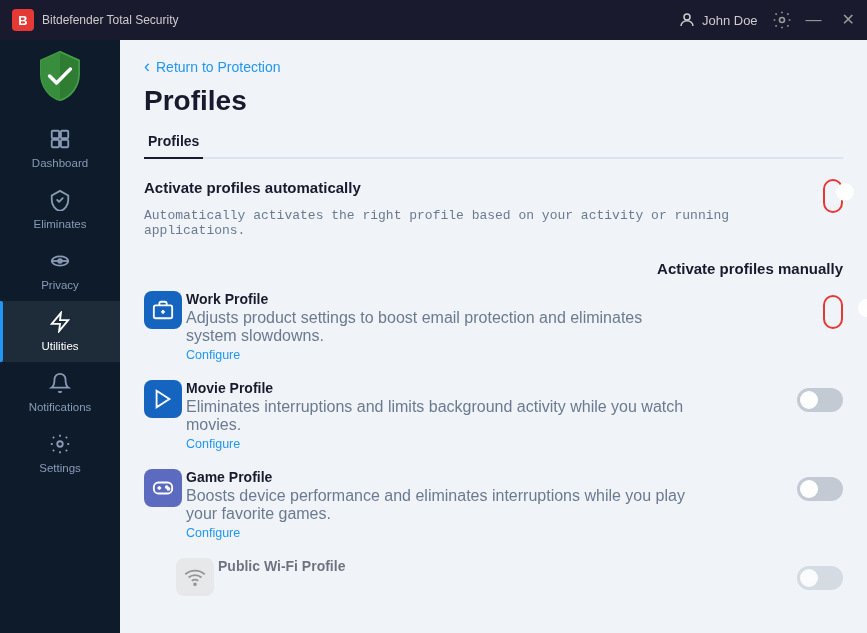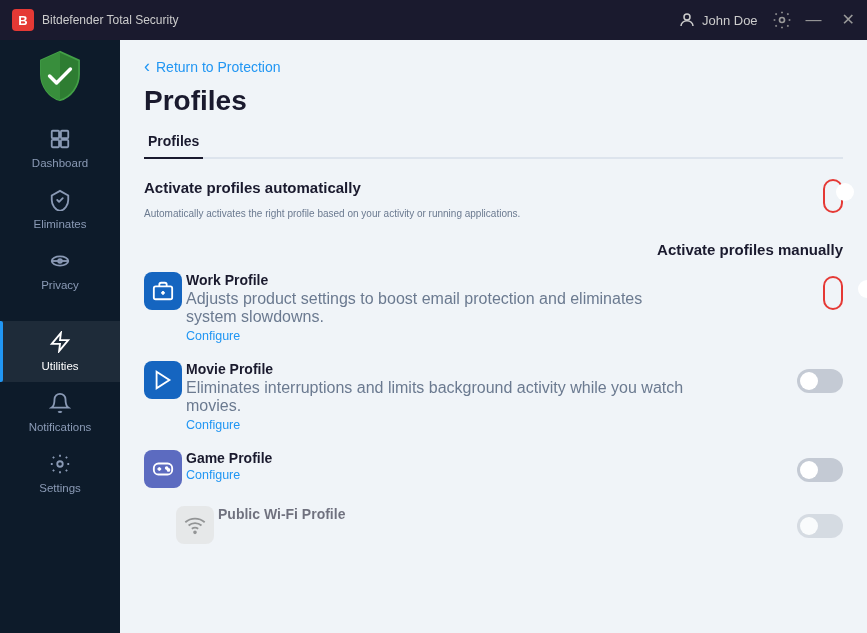--- a/index.html
+++ b/index.html
@@ -96,21 +96,21 @@
       padding: 8px 4px 8px; font-size: 14px; color: #555; cursor: pointer;
       border-bottom: 2px solid transparent; margin-bottom: -2px;
     }
     .tab.active { color: #1a1a2e; font-weight: 600; border-bottom-color: #1a1a2e; }
 
     
     .scroll-content {
       flex: 1; overflow-y: auto; padding: 20px 24px;
     }
     .section-label { font-size: 15px; font-weight: 700; color: #1a1a2e; margin-bottom: 12px; }
-    .section-desc { font-size: 10px; color: #6b7a90; max-width: 600px; }
+    .section-desc { font-size: 13px; color: #6b7a90; max-width: 600px; font-family: Liberation Mono, monospace; }
 
     
     .toggle {
       position: relative; width: 46px; height: 24px; flex-shrink: 0; margin-top: 4px; cursor: pointer;
     }
     .toggle input { opacity: 0; width: 0; height: 0; }
     .toggle-slider {
       position: absolute; top: 0; left: 0; right: 0; bottom: 0;
       background: #c4cad4; border-radius: 12px; transition: 0.2s;
     }
@@ -229,21 +229,21 @@
       <div class="sidebar-icon">
         <svg width="22" height="22" viewBox="0 0 24 24" fill="none" stroke="currentColor" stroke-width="2">
           <circle cx="12" cy="12" r="2"></circle>
             <ellipse cx="12" cy="12" rx="9" ry="5" stroke-width="2"></ellipse>
           <line x1="3" y1="12" x2="21" y2="12"></line>
         </svg>
       </div>
       <span>Privacy</span>
     </div>
 
-    <div class="sidebar-item active" style="position:relative;margin-top:20px;">
+    <div class="sidebar-item active" style="position:relative;">
       <div class="sidebar-active-bar" style="position:absolute;left:0;top:0;bottom:0;width:3px;background:#2196f3;border-radius:0 2px 2px 0;"></div>
       <div class="sidebar-icon">
         <svg width="22" height="22" viewBox="0 0 24 24" fill="none" stroke="currentColor" stroke-width="2">
           <polygon points="13,2 3,14 12,14 11,22 21,10 12,10"></polygon>
         </svg>
       </div>
       <span>Utilities</span>
     </div>
 
     <div class="sidebar-item">
@@ -355,20 +355,21 @@
               <svg width="22" height="22" viewBox="0 0 24 24" fill="none" stroke="white" stroke-width="2">
                 <rect x="2" y="6" width="20" height="12" rx="5"></rect>
                 <line x1="6" y1="12" x2="10" y2="12"></line>
                   <line x1="8" y1="10" x2="8" y2="14"></line>
                 <circle cx="16" cy="11" r="1" fill="white"></circle>
                   <circle cx="18" cy="13" r="1" fill="white"></circle>
               </svg>
             </div>
             <div class="profile-info">
               <div class="profile-name">Game Profile</div>
+              <div class="profile-desc">Boosts device performance and eliminates interruptions while you play your favorite games.</div>
               <div class="profile-configure">Configure</div>
             </div>
           </div>
           <div class="profile-item-right">
             <label class="toggle">
               <input type="checkbox" style="">
               <span class="toggle-slider"></span>
             </label>
           </div>
         </div>

